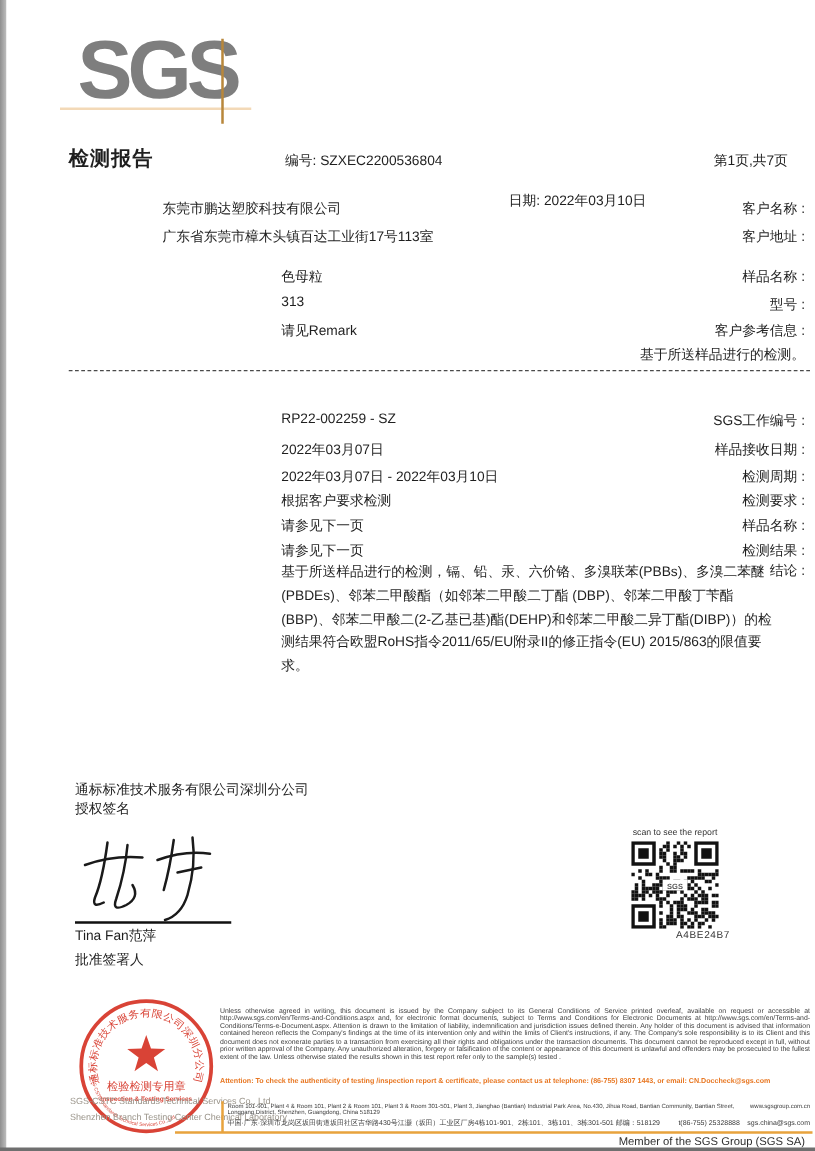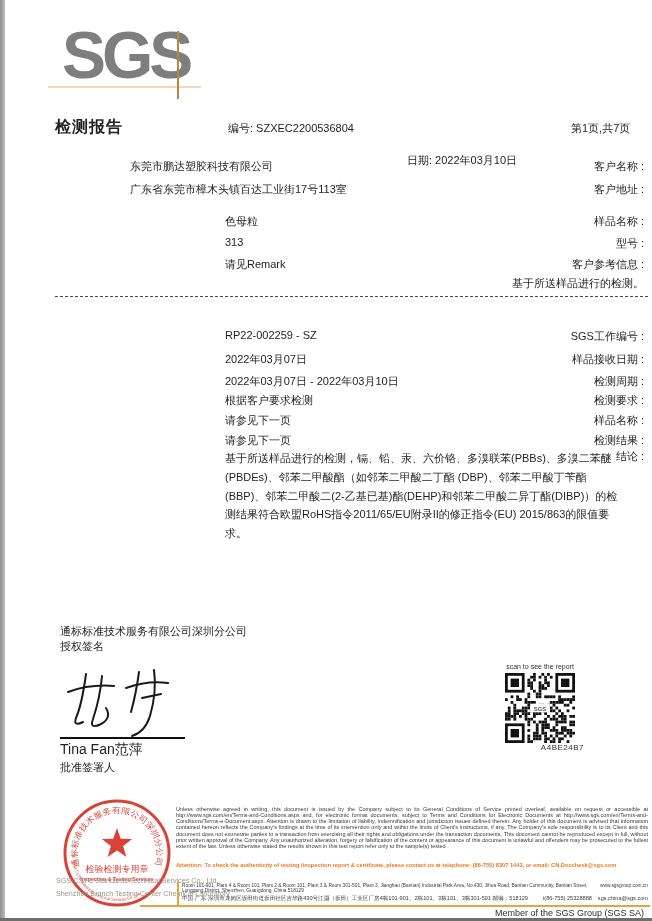--- a/index.html
+++ b/index.html
@@ -19,21 +19,21 @@
   .frow{position:absolute;left:55px;right:8px;font-size:11px;text-align:right;}
   .fval{position:absolute;top:0;}
   .v130{left:75px;}
   .v225{left:170px;}
   .dashline{left:55px;top:296px;width:593px;border-top:1px dashed #4a4a4a;height:0;}
   .concl{left:225px;top:449px;width:400px;font-size:11px;line-height:18.8px;}
   
   .sig-company{left:60px;top:624px;font-size:11px;}
   .sig-auth{left:60px;top:639px;font-size:11px;}
   .sig-line{left:60px;top:737px;width:125px;height:2px;background:#111;}
-  .sig-name{left:60px;top:741px;font-size:14px;}
+  .sig-name{left:60px;top:741px;font-size:11px;}
   .sig-title{left:60px;top:760px;font-size:11px;}
   
   .qr-caption{left:496px;top:663px;width:88px;font-size:7px;color:#333;text-align:center;}
   .qr-code{left:505px;top:673px;}
   .qr-label{left:496px;top:743px;width:88px;font-size:8px;color:#333;text-align:right;letter-spacing:.5px;}
   
   .company-en{left:56px;top:876px;font-size:7.2px;color:#9a948a;}
   .company-br{left:56px;top:889px;font-size:7.2px;color:#9a948a;}
   .disclaimer{left:176px;top:806px;width:472px;font-size:5.5px;line-height:6.15px;color:#3b3b3b;text-align:justify;}
   .attention{left:176px;top:862px;width:472px;font-size:5.7px;line-height:6.4px;color:#e87722;font-weight:700;}

